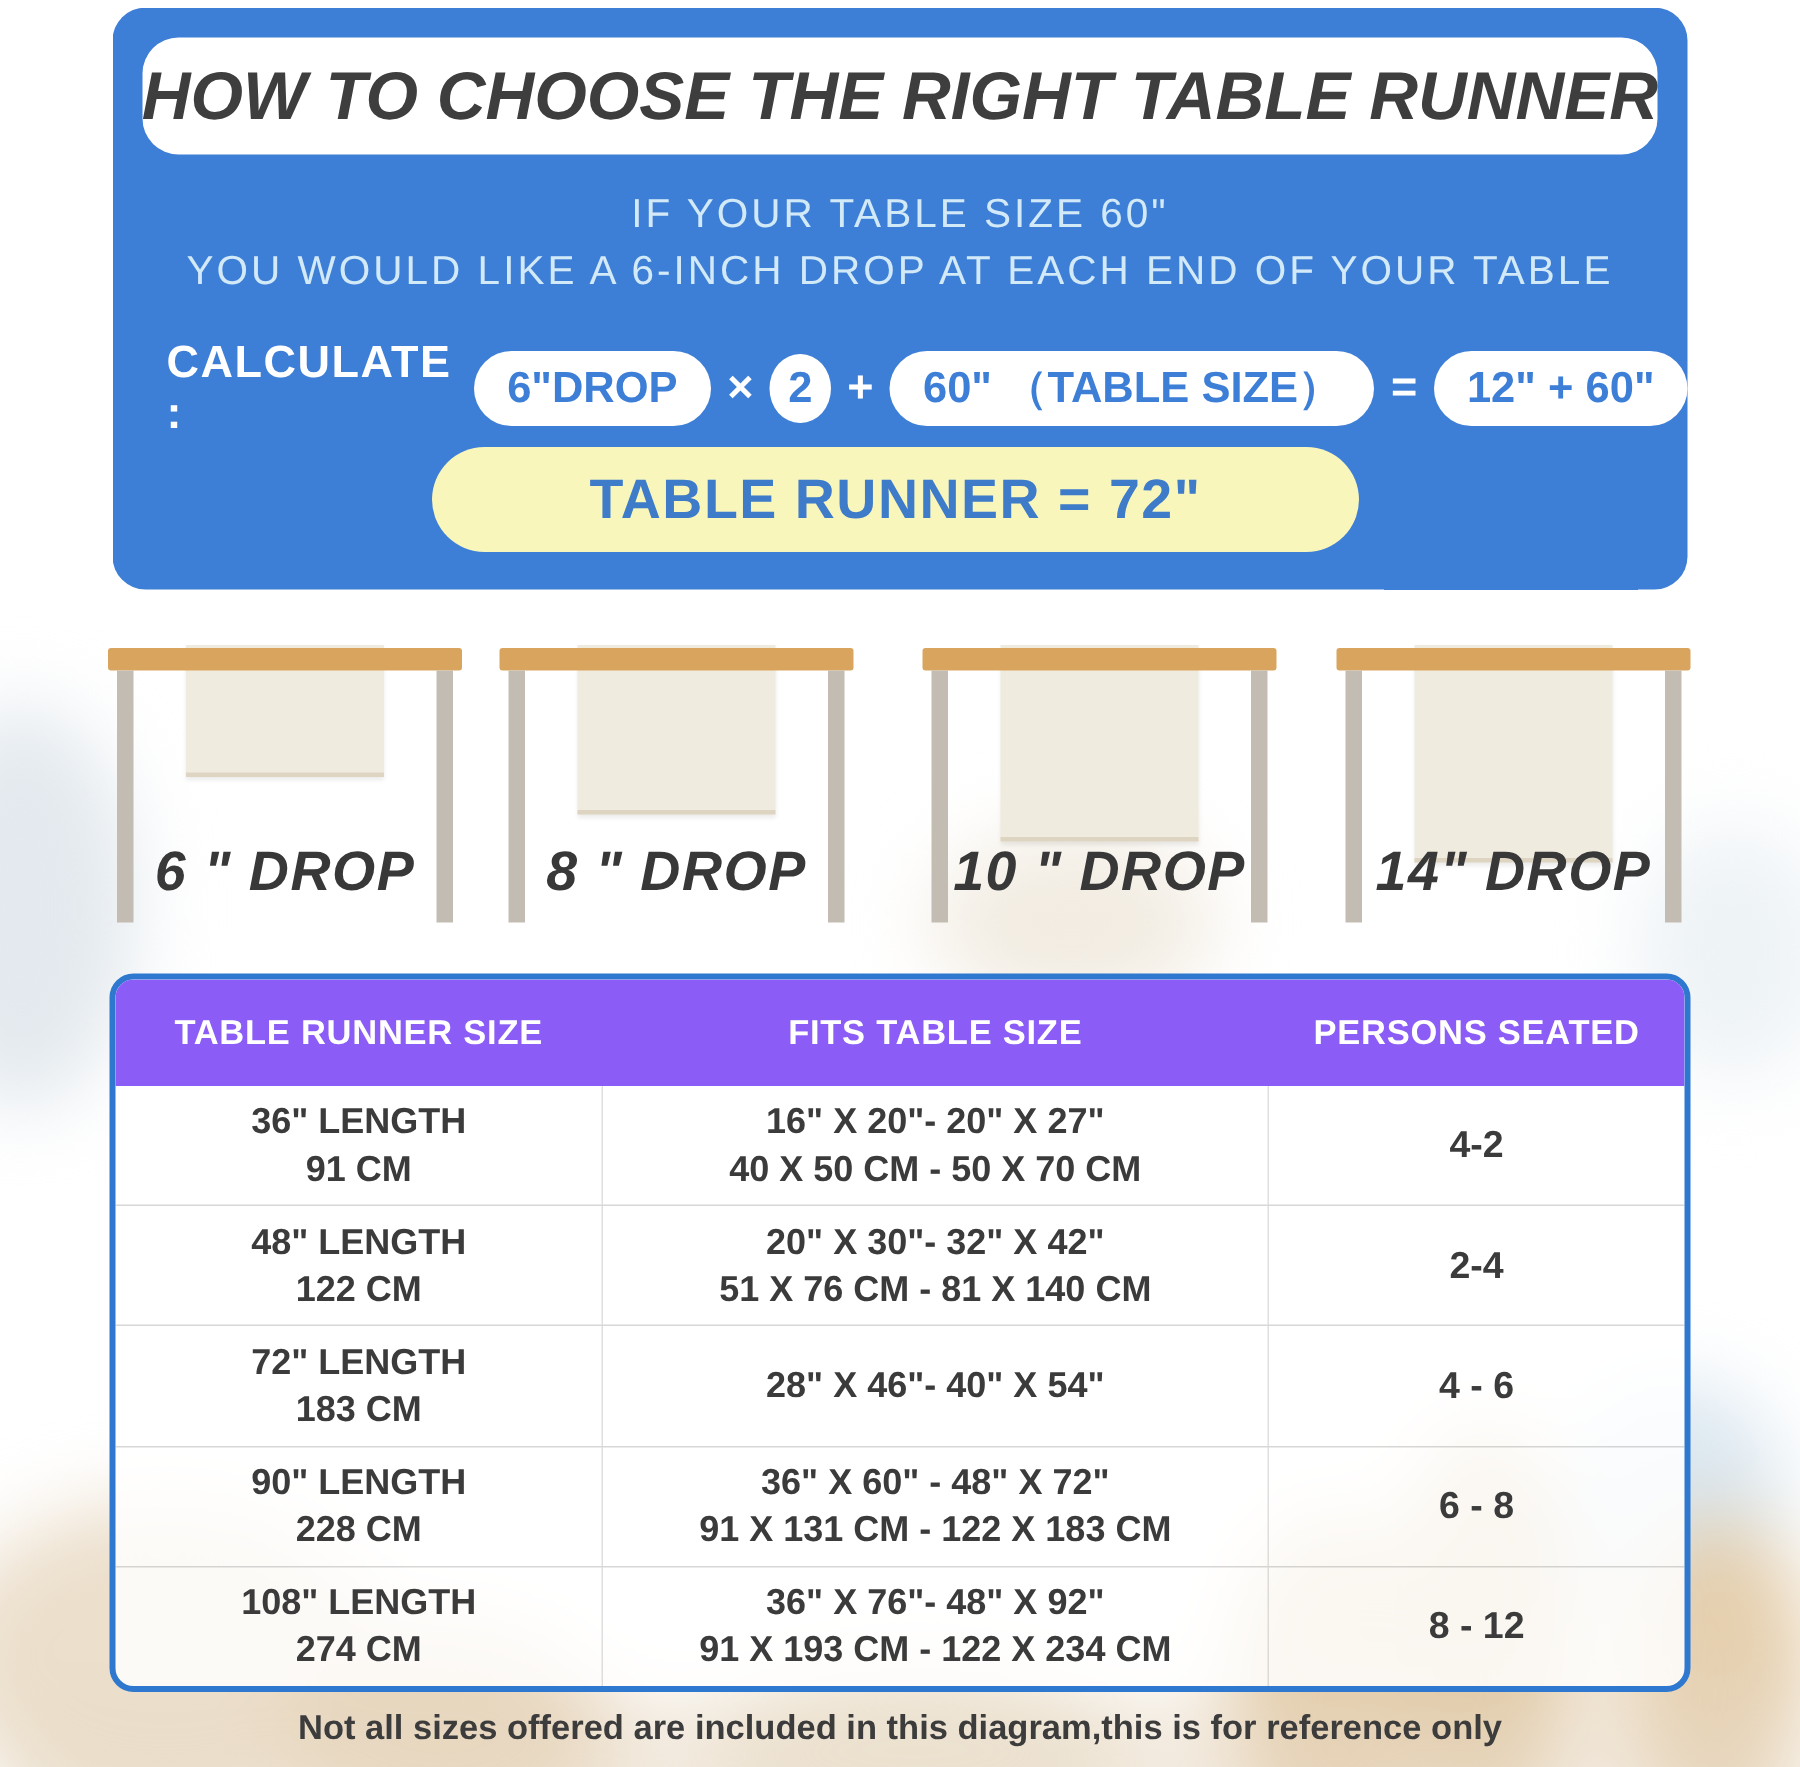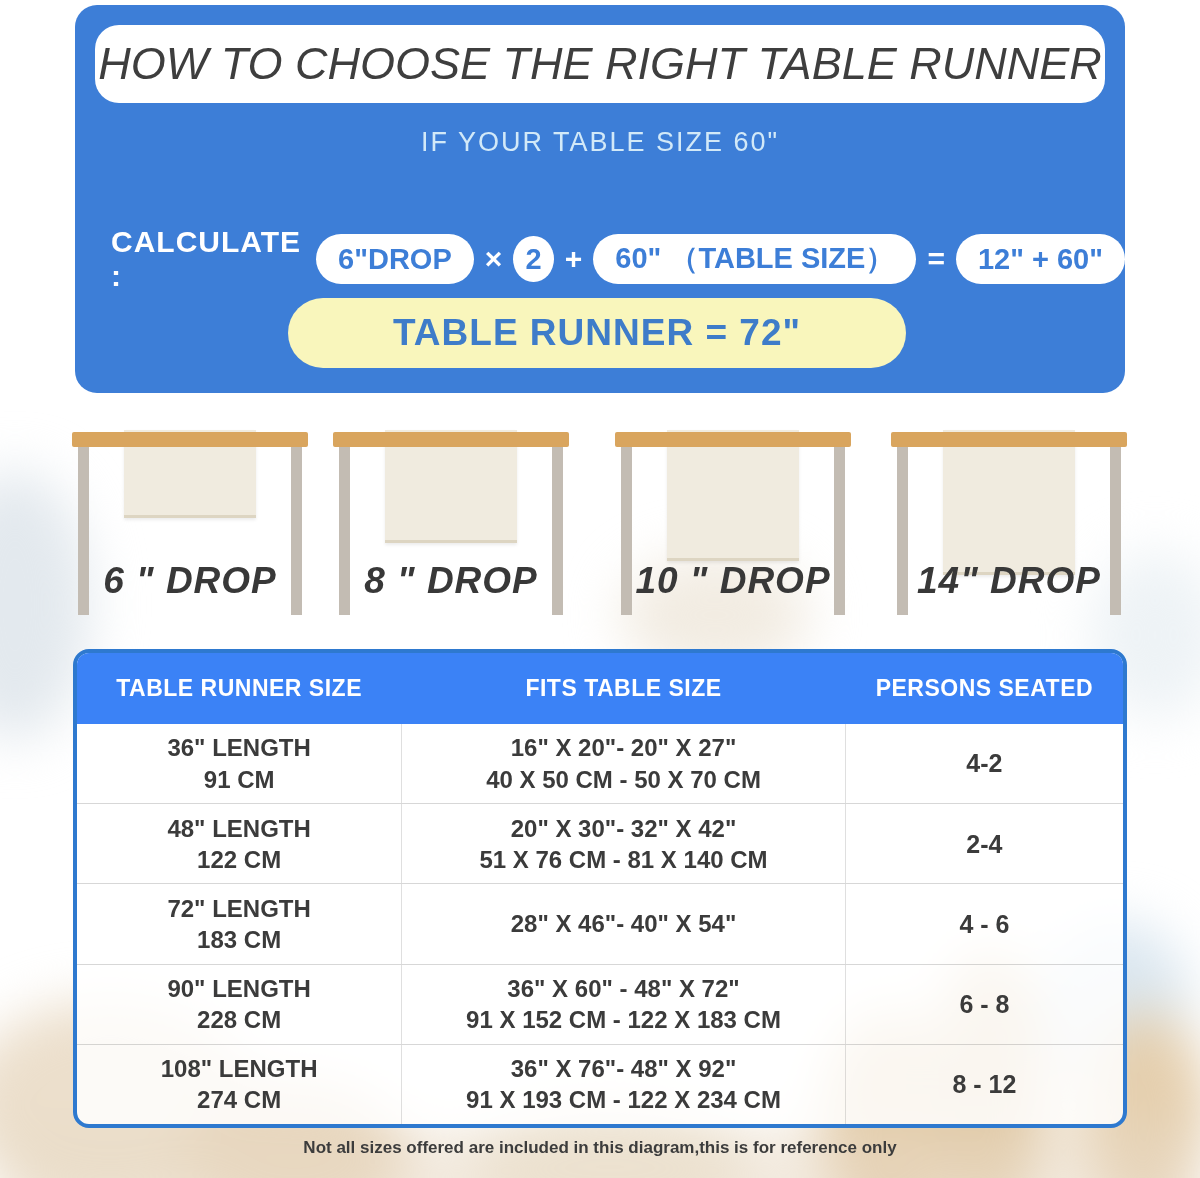--- a/index.html
+++ b/index.html
@@ -26,21 +26,21 @@
   .banner{
     position:absolute;left:75px;top:5px;width:1050px;height:388px;
     background:#3d7ed7;border-radius:22px;
   }
   .title-box{
     position:absolute;left:20px;right:20px;top:20px;height:78px;
     background:#ffffff;border-radius:24px;
     display:flex;align-items:center;justify-content:center;
   }
   .title-box span{
-    font-size:45px;font-weight:normal;font-style:italic;color:#3e3e3e;
+    font-size:45px;font-weight:bold;font-style:italic;color:#3e3e3e;
     letter-spacing:0px;white-space:nowrap;
   }
   .subline{
     position:absolute;left:0;width:100%;text-align:center;
     color:#d2e9f8;font-size:27px;letter-spacing:2px;white-space:nowrap;
   }
   .sub1{top:122px;}
   .sub2{top:160px;}
   .calc-row{
     position:absolute;left:0;top:228px;width:100%;height:52px;
@@ -82,42 +82,42 @@
     letter-spacing:1px;white-space:nowrap;
   }
 
   
   .card{
     position:absolute;left:73px;top:649px;width:1054px;height:479px;
     border:4px solid #2e79cf;border-radius:16px;background:rgba(255,255,255,0.84);
     box-sizing:border-box;overflow:hidden;
   }
   .card-header{
-    height:71px;background:#3b82f6;
+    height:71px;background:#8b5cf6;
     display:grid;grid-template-columns:31% 42.5% 26.5%;align-items:center;
   }
   .card-header div{
     text-align:center;color:#ffffff;font-size:23px;font-weight:bold;letter-spacing:.5px;
   }
   .card-body{display:flex;flex-direction:column;height:400px;}
   .t-row{
     flex:1;display:grid;grid-template-columns:31% 42.5% 26.5%;
   }
   .t-row + .t-row{border-top:1px solid rgba(110,110,110,.28);}
   .t-cell{
     display:flex;flex-direction:column;align-items:center;justify-content:center;
     gap:2px;color:#3b3b3b;font-weight:bold;
   }
   .t-cell.mid{border-left:1px solid rgba(110,110,110,.22);border-right:1px solid rgba(110,110,110,.22);}
   .t-cell span{font-size:24px;line-height:1.22;white-space:nowrap;}
   .t-cell.persons span{font-size:25px;}
 
   .footnote{
     position:absolute;left:0;top:1138px;width:100%;text-align:center;
-    font-size:17px;font-weight:bold;color:#3c3c3c;
+    font-size:23px;font-weight:bold;color:#3c3c3c;
   }
 </style>
 </head>
 <body>
 
 <div id="page">
 
   <div class="bg-blur">
     <div class="blob b1"></div>
       <div class="blob b2"></div>
@@ -130,20 +130,21 @@
       <div class="blob b9"></div>
     <div class="blob b10"></div>
       <div class="blob b11"></div>
   </div>
 
   <div class="banner">
     <div class="title-box">
       <span>HOW TO CHOOSE THE RIGHT TABLE RUNNER</span>
     </div>
     <div class="subline sub1">IF YOUR TABLE SIZE 60"</div>
+    <div class="subline sub2">YOU WOULD LIKE A 6-INCH DROP AT EACH END OF YOUR TABLE</div>
 
     <div class="calc-row">
       <span class="calc-label">CALCULATE :</span>
       <span class="pill">6"DROP</span>
       <span class="op">×</span>
       <span class="pill circle">2</span>
       <span class="op">+</span>
       <span class="pill">60" （TABLE SIZE）</span>
       <span class="op">=</span>
       <span class="pill">12" + 60"</span>
@@ -230,21 +231,21 @@
         </div>
       </div>
 
       <div class="t-row">
         <div class="t-cell">
           <span>90" LENGTH</span>
           <span>228 CM</span>
         </div>
         <div class="t-cell mid">
           <span>36" X 60" - 48" X 72"</span>
-          <span>91 X 152 CM - 122 X 183 CM</span>
+          <span>91 X 131 CM - 122 X 183 CM</span>
         </div>
         <div class="t-cell persons">
           <span>6 - 8</span>
         </div>
       </div>
 
       <div class="t-row">
         <div class="t-cell">
           <span>108" LENGTH</span>
           <span>274 CM</span>

